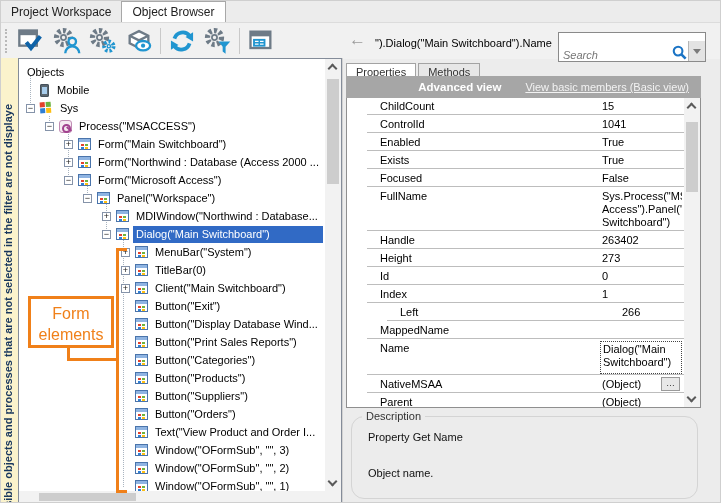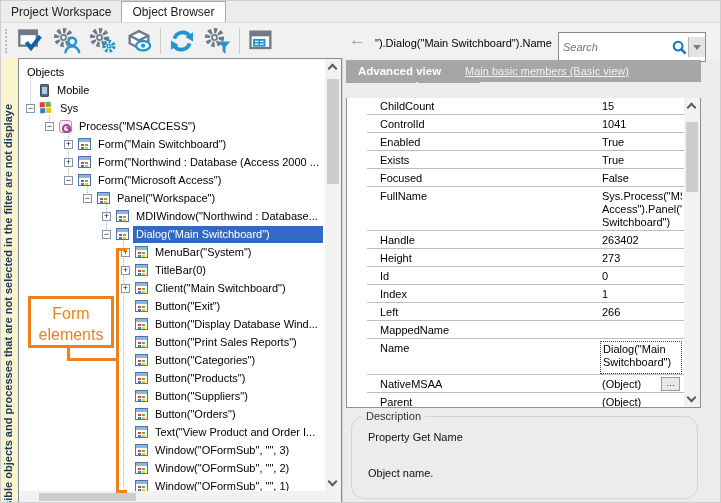--- a/index.html
+++ b/index.html
@@ -58,29 +58,29 @@
   .chev.up{transform:rotate(45deg);}
   .chev.down{transform:rotate(225deg);}
   
   .bracket{position:absolute;background:#f08019;}
   .ann-box{position:absolute;border:3px solid #f08019;background:#fff;color:#f08019;
            font-size:16px;text-align:center;padding:4px 2px;line-height:21px;}
   
   .splitline{position:absolute;left:341px;top:57px;width:1px;height:446px;background:#d2d2d2;}
   .backarrow{position:absolute;left:348px;top:29px;font-size:17px;color:#9a9a9a;}
   .path{position:absolute;left:374px;top:36px;font-size:11px;color:#000;white-space:nowrap;}
-  .searchbox{position:absolute;left:557px;top:31px;width:148px;height:30px;border:1px solid #8a8a8a;background:#fff;display:flex;align-items:center;}
+  .searchbox{position:absolute;left:557px;top:31px;width:148px;height:30px;border:1px solid #8a8a8a;background:#fff;display:flex;align-items:flex-end;}
   .searchbox input{flex:1;border:none;outline:none;font:italic 11px "Liberation Sans",sans-serif;color:#666;padding:0 4px;min-width:0;background:transparent;}
   .sbtn-drop{width:17px;height:20px;background:#e3e3e3;border-left:1px solid #b5b5b5;display:flex;align-items:center;justify-content:center;}
   .tri-down{width:0;height:0;border-left:4px solid transparent;border-right:4px solid transparent;border-top:5px solid #7a7a7a;}
   .ptabs{position:absolute;left:345px;top:62px;height:29px;overflow:hidden;display:flex;}
   .ptab{height:20px;padding:2px 9px 0;font-size:11px;background:#e7e7e7;border:1px solid #a3a3a3;margin-right:2px;color:#333;}
   .ptab.active{background:#fff;}
-  .advband{position:absolute;left:345px;top:59px;width:355px;height:22px;background:#a6a6a6;color:#fff;
-           display:flex;align-items:center;padding:0 12px;gap:24px;}
+  .advband{position:absolute;left:345px;top:75px;width:355px;height:22px;background:#a6a6a6;color:#fff;
+           display:flex;align-items:center;padding:0 12px;gap:24px;justify-content:flex-end;}
   .advband .title{font-weight:bold;font-size:11.5px;}
   .advband a{color:#f2f2f2;text-decoration:underline;font-size:11px;}
   .pgrid{position:absolute;left:345px;top:97px;width:355px;height:310px;background:#fff;border:1px solid #8f8f8f;border-top:none;overflow:hidden;}
   .prows{position:absolute;left:0;top:0;right:16px;}
   .prow{position:relative;border-bottom:1px solid transparent;}
   .prow:after{content:"";position:absolute;left:20px;right:0;bottom:0;height:1px;background:#bdbdbd;}
   .pname{position:absolute;left:33px;top:2px;color:#000;}
   .pval{position:absolute;left:253px;top:1px;right:2px;bottom:1px;background:#fff;padding:1px 2px;
         white-space:pre-line;line-height:13px;color:#000;overflow:hidden;}
   .pval.sel{border:1px dotted #444;}
@@ -315,21 +315,21 @@
       </div>
   </div>
 
   <div class="ptabs">
     <div class="ptab active">Properties</div>
     <div class="ptab">Methods</div>
   </div>
 
   <div class="advband">
     <span class="title">Advanced view</span>
-    <a href="#">Main basic members (Basic view)</a>
+    <a href="#">View basic members (Basic view)</a>
   </div>
 
   <div class="pgrid">
     <div class="prows">
         <div class="prow" style="height: 18px;">
           <div class="pname">ChildCount</div>
           <div class="pval"><span>15</span></div>
         </div>
         <div class="prow" style="height: 18px;">
           <div class="pname">ControlId</div>
@@ -362,21 +362,21 @@
           <div class="pval"><span>273</span></div>
         </div>
         <div class="prow" style="height: 18px;">
           <div class="pname">Id</div>
           <div class="pval"><span>0</span></div>
         </div>
         <div class="prow" style="height: 18px;">
           <div class="pname">Index</div>
           <div class="pval"><span>1</span></div>
         </div>
-        <div class="prow" style="height: 18px;">
+        <div class="prow" style="height: 18px; margin-left: 20px;">
           <div class="pname">Left</div>
           <div class="pval"><span>266</span></div>
         </div>
         <div class="prow" style="height: 18px;">
           <div class="pname">MappedName</div>
           <div class="pval"><span></span></div>
         </div>
         <div class="prow" style="height: 36px;">
           <div class="pname">Name</div>
           <div class="pval sel"><span>Dialog("Main

